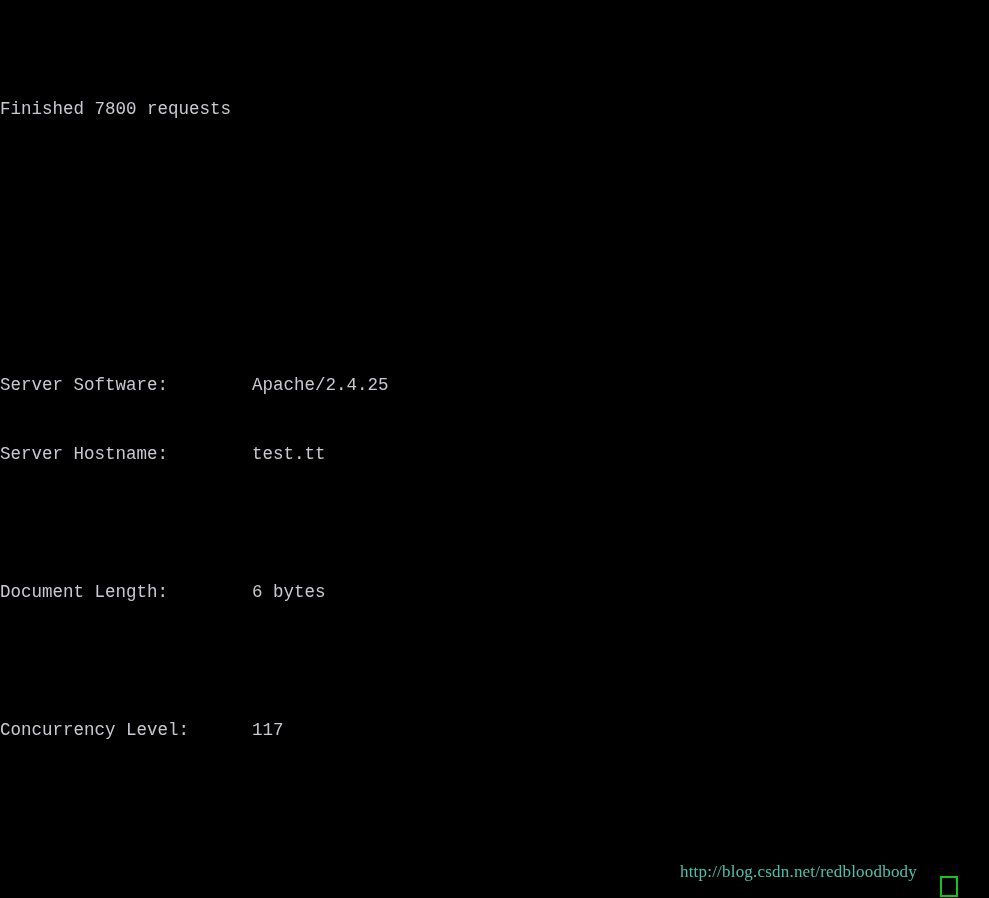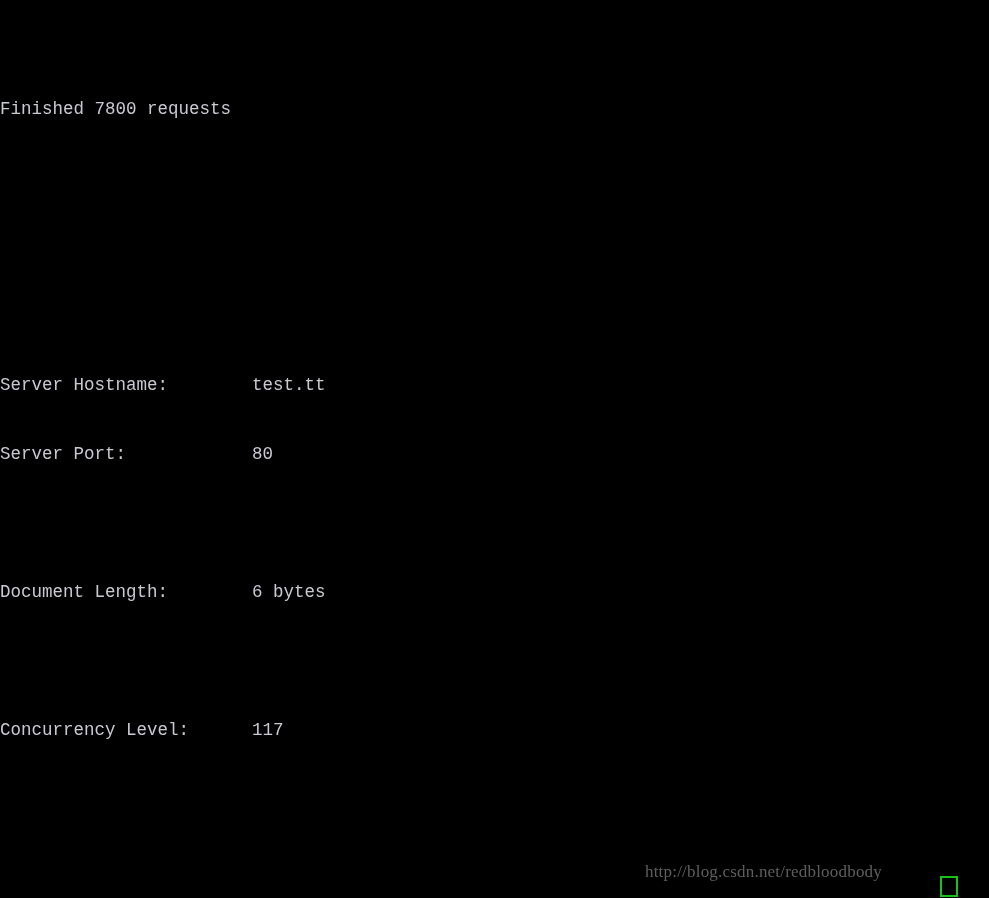--- a/index.html
+++ b/index.html
@@ -39,26 +39,26 @@
   }
   .line {
     display: block;
     height: 23px;
     white-space: pre;
     font-family: "Liberation Mono", "DejaVu Sans Mono", monospace;
   }
   .blank { color: transparent; }
   #watermark {
     position: absolute;
-    left: 645px;
+    left: 680px;
     top: 862px;
     font-family: "Liberation Serif", "DejaVu Serif", serif;
     font-size: 17px;
     line-height: 20px;
-    color: #737373;
+    color: #5eead4;
     opacity: 0.82;
     white-space: pre;
     pointer-events: none;
     letter-spacing: 0.2px;
   }
   #cursor {
     position: absolute;
     left: 940px;
     top: 876px;
     width: 18px;
@@ -72,22 +72,22 @@
 <body>
 
 <div id="terminal">
 
   <div id="screen">
     <span class="line"></span>
     <span class="line">Finished 7800 requests</span>
     <span class="line blank"></span>
     <span class="line blank"></span>
     <span class="line blank"></span>
+    <span class="line">Server Software:        Apache/2.4.25</span>
     <span class="line">Server Hostname:        test.tt</span>
-    <span class="line">Server Port:            80</span>
     <span class="line blank"></span>
     <span class="line">Document Length:        6 bytes</span>
     <span class="line blank"></span>
     <span class="line">Concurrency Level:      117</span>
     
     
     
     
     
     

